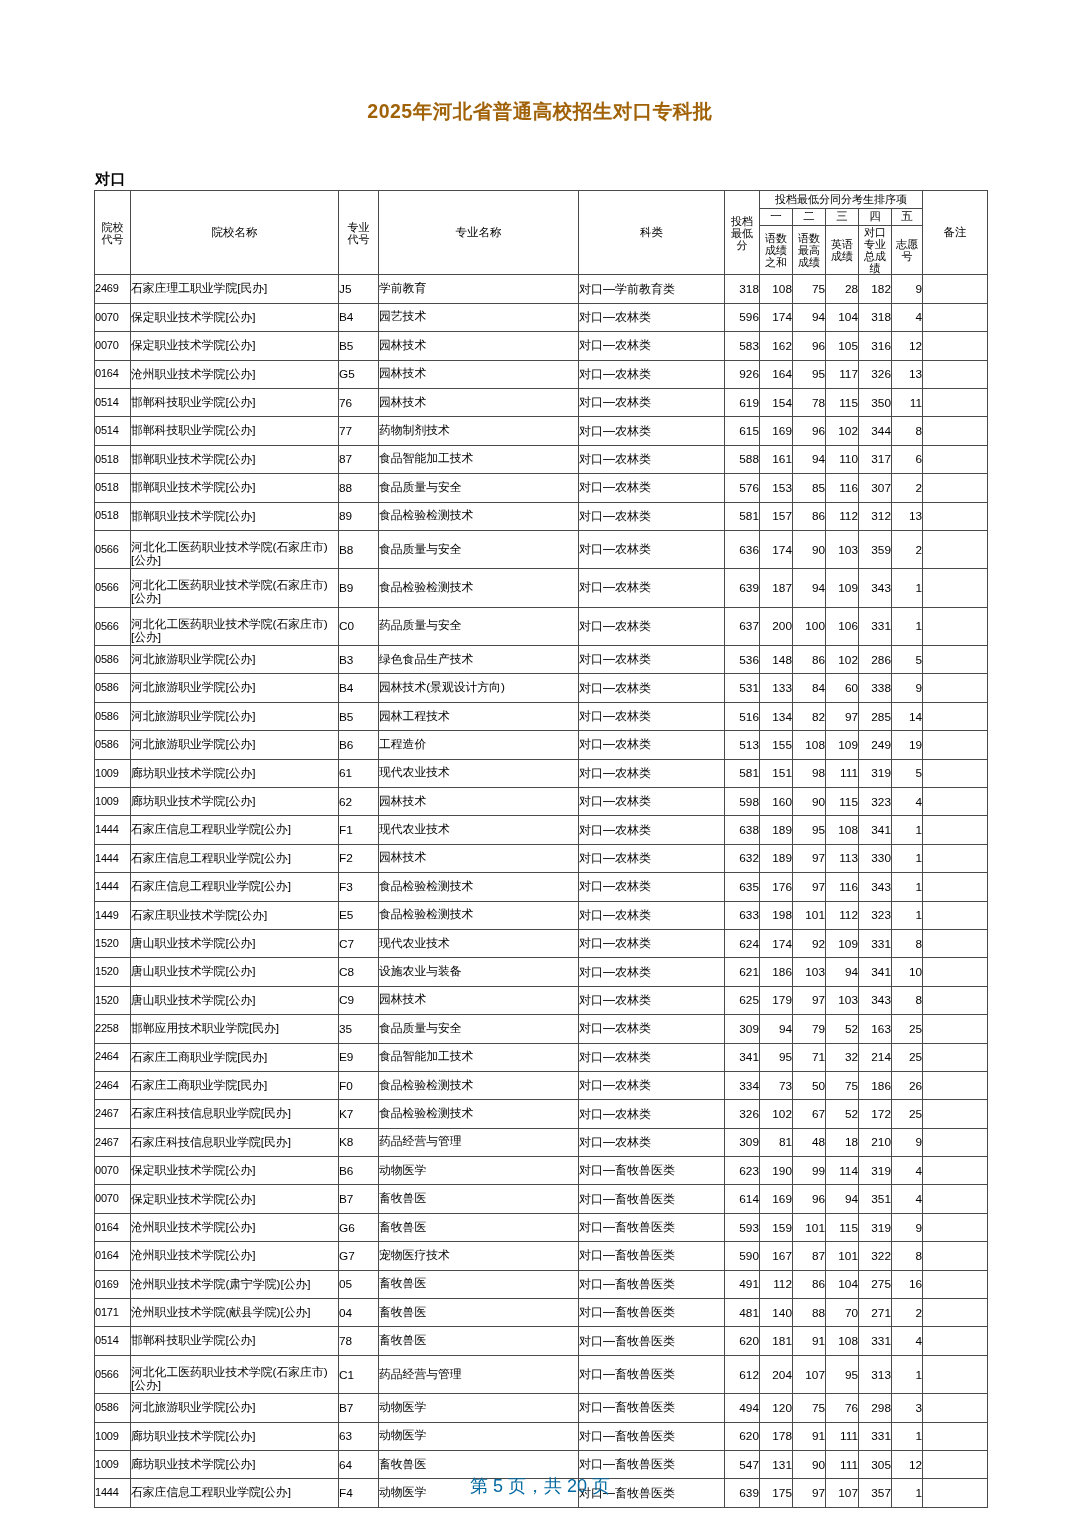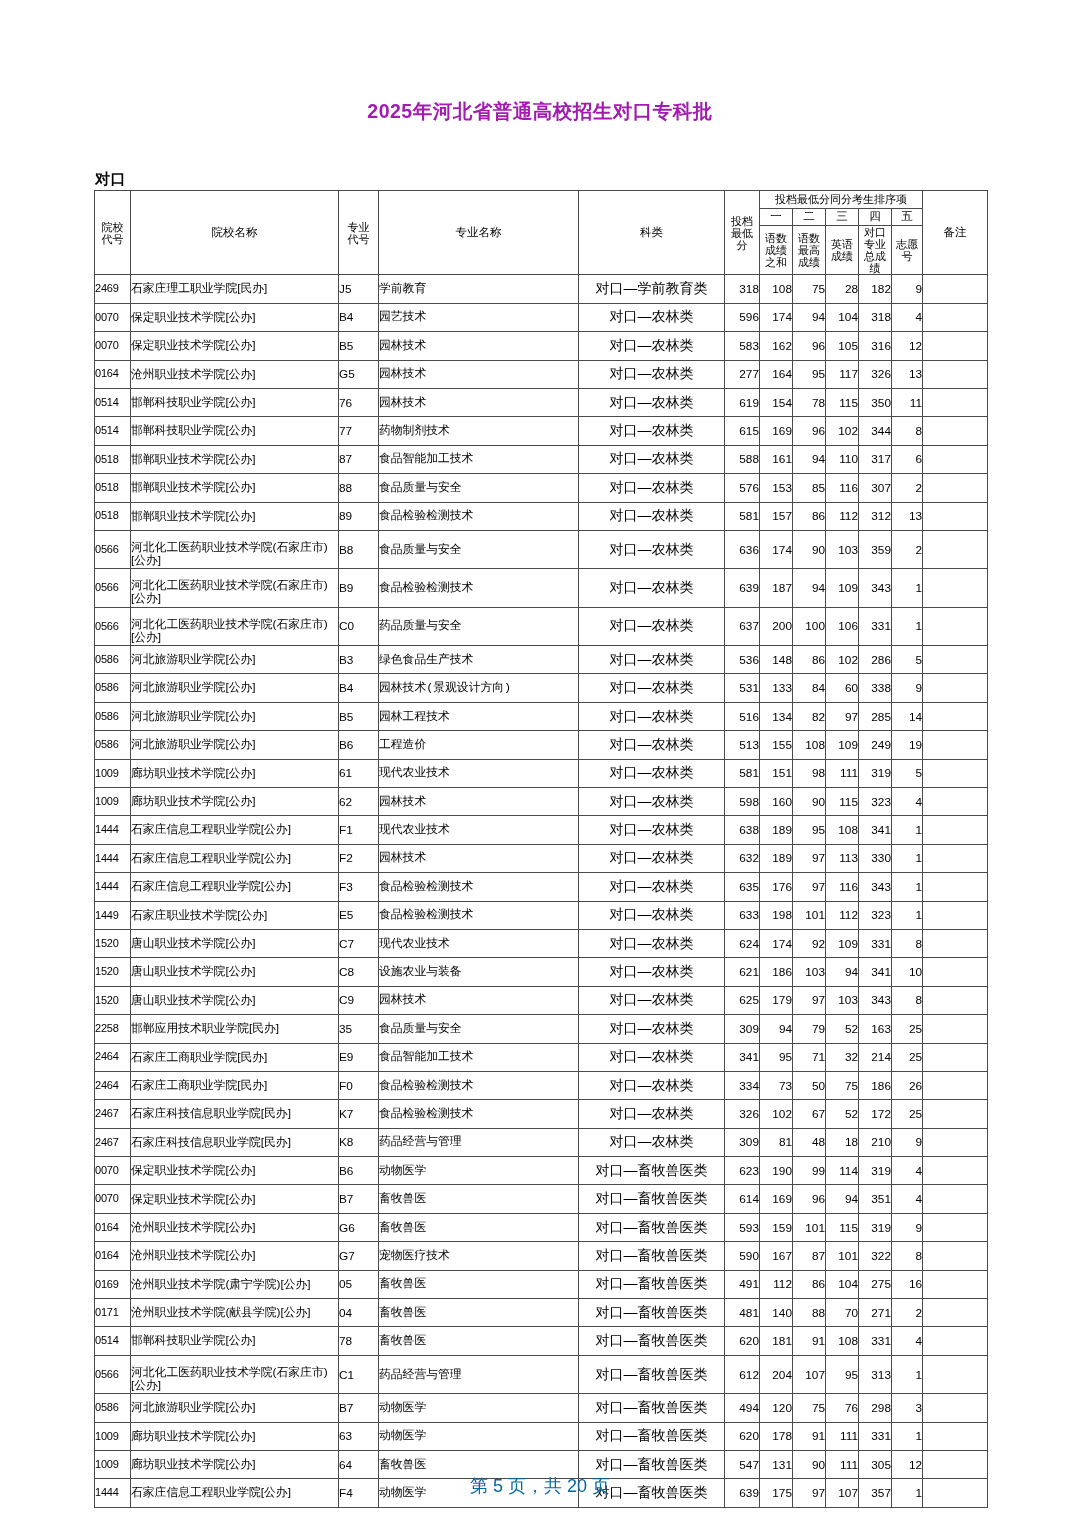--- a/index.html
+++ b/index.html
@@ -27,21 +27,21 @@
   
   .title-block {
     text-align: center;
     padding-top: 98px;
     line-height: 1.38;
   }
   .title-line {
     font-size: 19.5px;
     font-weight: bold;
     letter-spacing: 0.5px;
-    color: #a21caf;
+    color: #a16207;
   }
 
   
   .section-label {
     position: absolute;
     left: 95px;
     top: 170px;
     font-size: 15px;
     font-weight: bold;
     letter-spacing: 0.5px;
@@ -130,26 +130,25 @@
   td.majorcode {
     font-size: 11.8px;
     padding-left: 5px;
     text-align: left;
     margin-left: 25px;
   }
   td.major {
     font-size: 11.8px;
     padding-left: 6px;
     text-align: left;
-    font-family: Liberation Mono, monospace;
   }
   td.subject {
-    font-size: 14px;
+    font-size: 12px;
     padding-left: 6px;
-    text-align: center;
+    text-align: left;
   }
   td.num {
     font-size: 11.8px;
     text-align: right;
     padding-right: 5px;
   }
   td.remark { }
 
   
   .footer {
@@ -286,21 +285,21 @@
             <td class="num">316</td>
             <td class="num">12</td>
             <td class="remark"></td>
           </tr>
           <tr>
             <td class="code">0164</td>
             <td class="school">沧州职业技术学院[公办]</td>
             <td class="majorcode">G5</td>
             <td class="major">园林技术</td>
             <td class="subject">对口—农林类</td>
-            <td class="num">277</td>
+            <td class="num">926</td>
             <td class="num">164</td>
             <td class="num">95</td>
             <td class="num">117</td>
             <td class="num">326</td>
             <td class="num">13</td>
             <td class="remark"></td>
           </tr>
           <tr>
             <td class="code">0514</td>
             <td class="school">邯郸科技职业学院[公办]</td>

